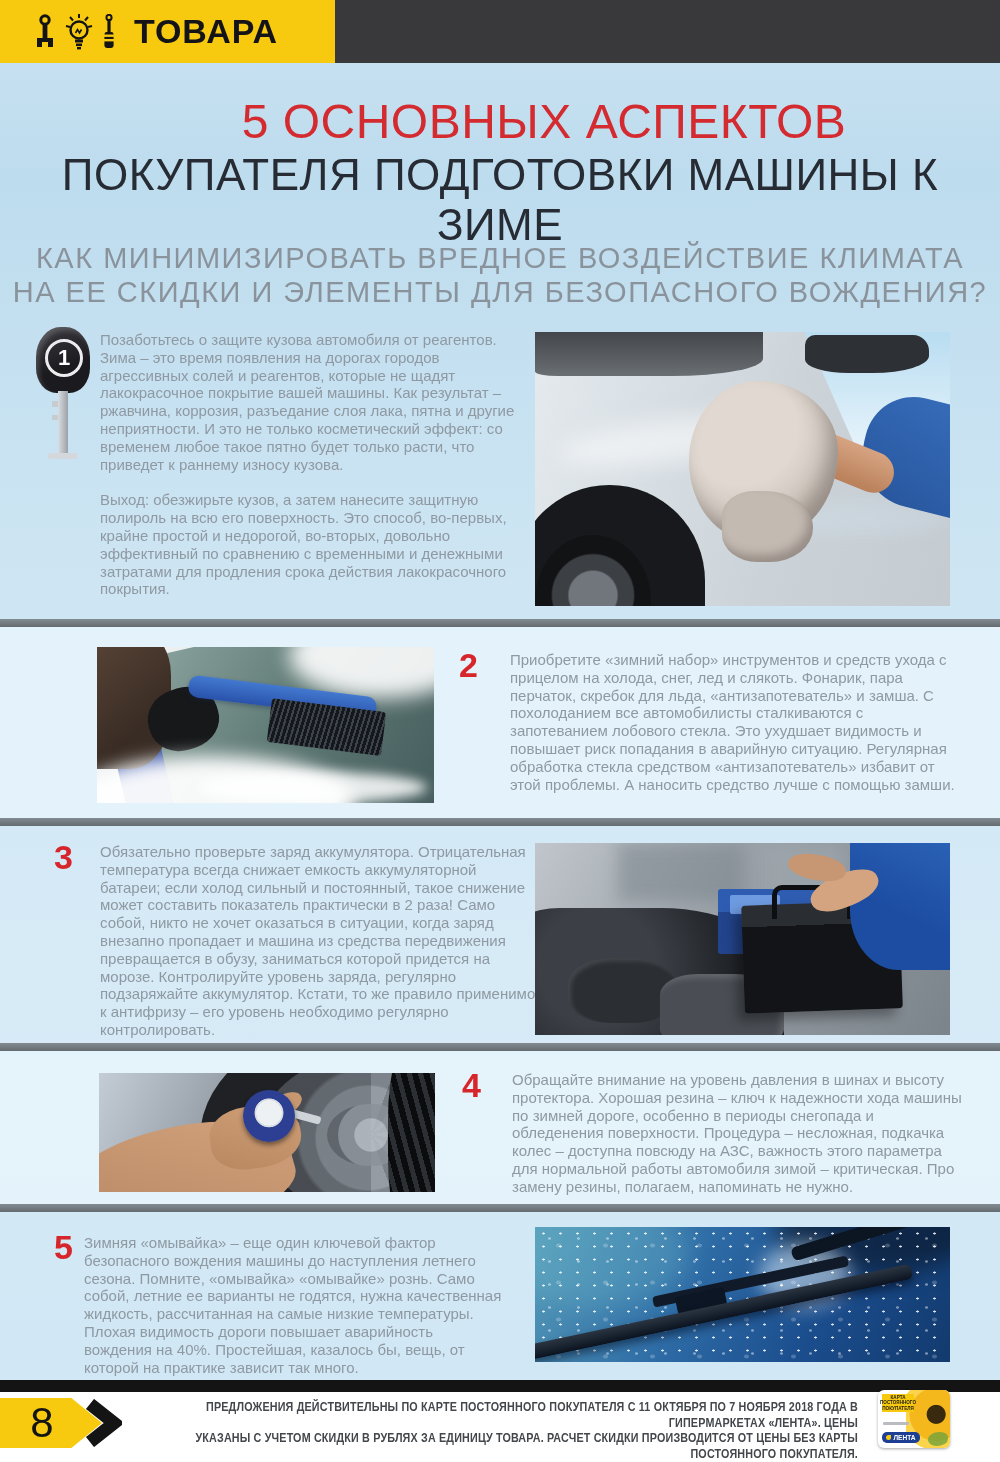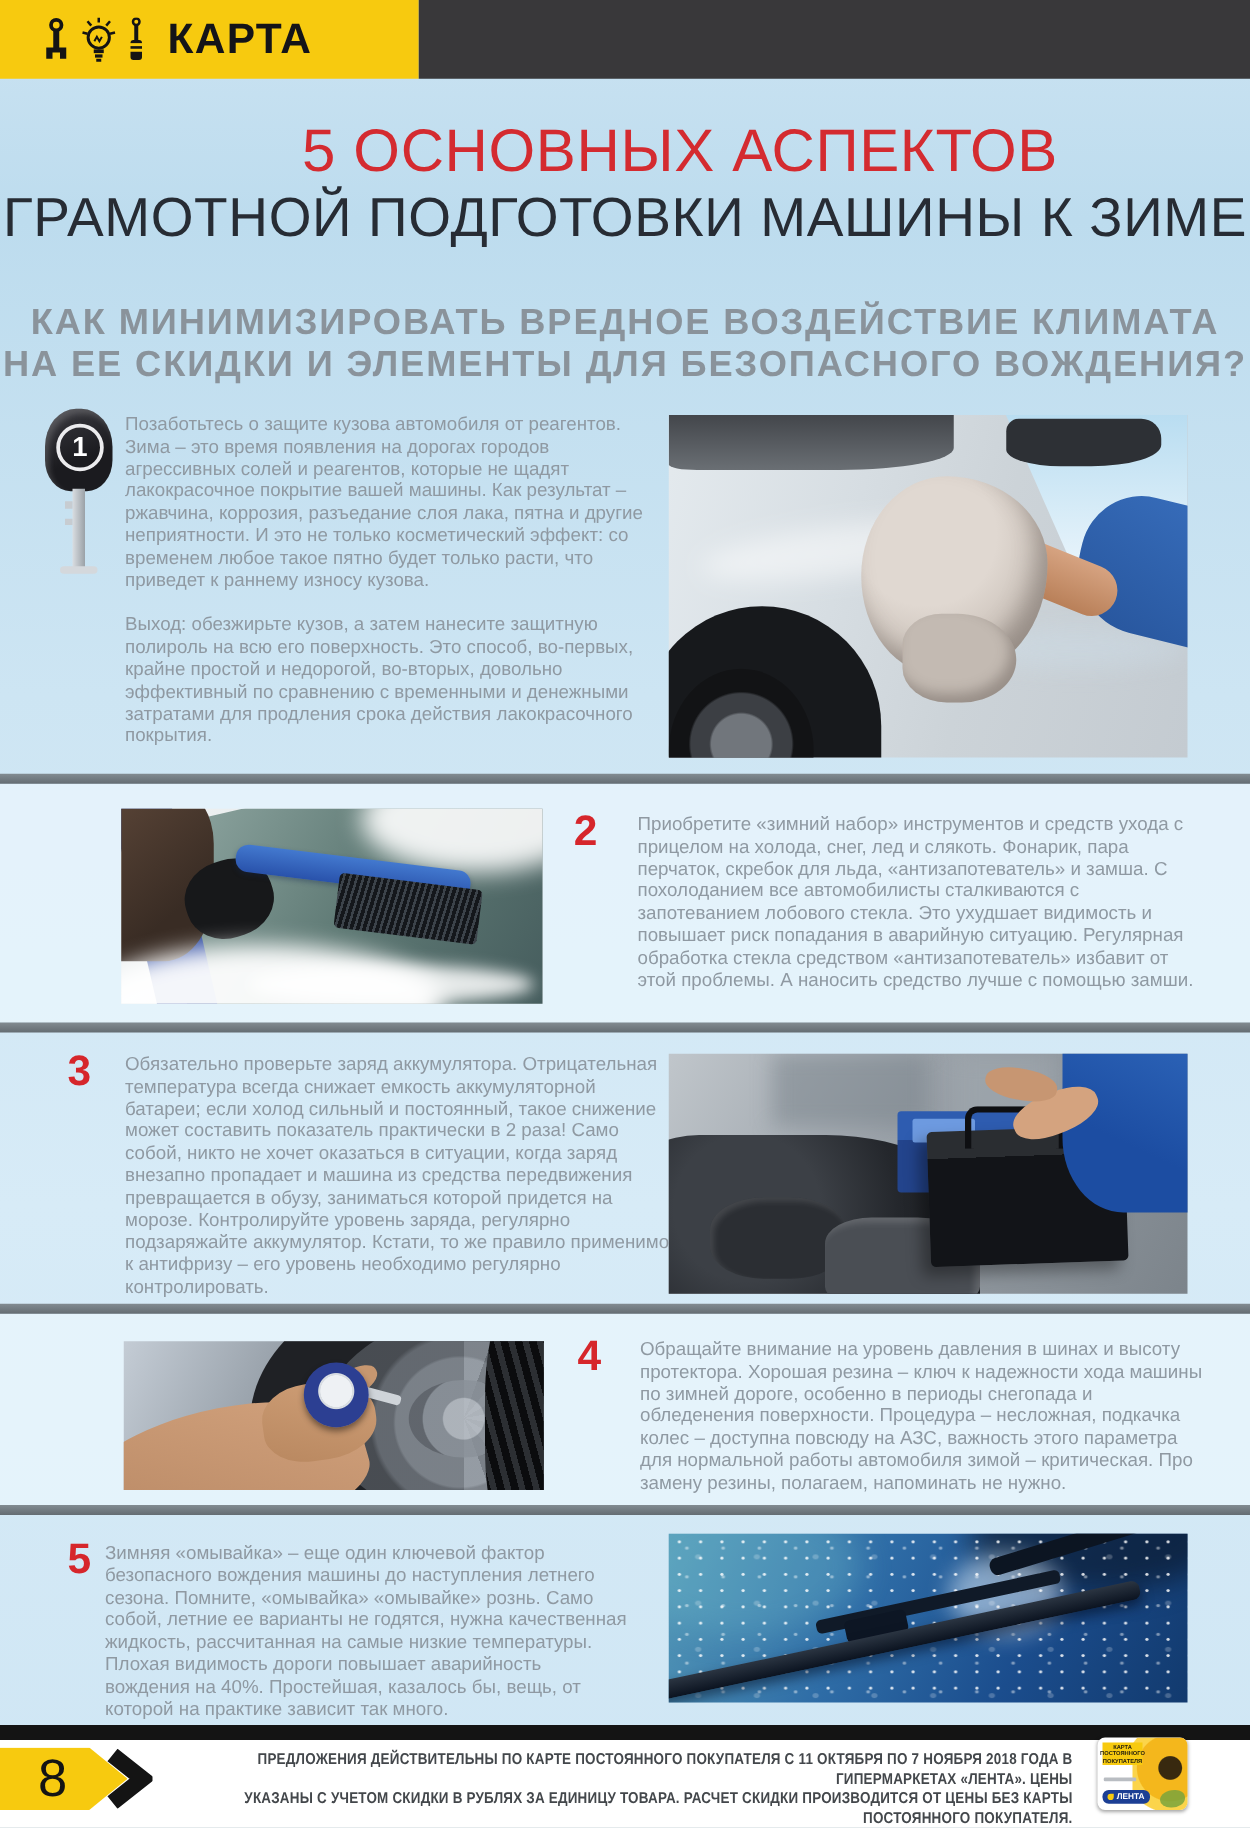--- a/index.html
+++ b/index.html
@@ -9,21 +9,21 @@
   .abs{position:absolute;}
   
   .header-yellow{left:0;top:0;width:335px;height:63px;background:#f7ca0f;display:flex;align-items:center;padding-left:34px;box-sizing:border-box;gap:18px;}
   .header-icons{display:flex;align-items:flex-end;gap:9px;}
   .header-icons svg{display:block;}
   .header-label{font-size:34px;font-weight:bold;color:#141418;letter-spacing:1px;}
   .header-dark{left:335px;top:0;width:665px;height:63px;background:#39383a;}
   
   .title-red{left:0;top:94px;width:1000px;text-align:center;font-size:48px;color:#d42b30;letter-spacing:.5px;margin-left:44px;}
   .title-dark{left:0;top:150px;width:1000px;text-align:center;font-size:44px;color:#272c34;letter-spacing:.5px;}
-  .subtitle{left:0;top:241px;width:1000px;text-align:center;color:#8a939b;font-size:29px;line-height:34px;letter-spacing:1.5px;font-weight:bold;}
+  .subtitle{left:0;top:241px;width:1000px;text-align:center;color:#8a939b;font-size:29px;line-height:34px;letter-spacing:1.5px;}
   
   .band2{left:0;top:627px;width:1000px;height:191px;background:rgba(233,245,252,.8);}
   .band4{left:0;top:1051px;width:1000px;height:153px;background:rgba(233,245,252,.8);}
   .divider{left:0;width:1000px;height:8px;background:linear-gradient(180deg,#828b91,#646c72);}
   .d1{top:619px}.d2{top:818px}.d3{top:1043px}.d4{top:1204px}
   .blackbar{left:0;top:1380px;width:1000px;height:12px;background:#141414;}
   
   .body-text{color:#8f99a2;font-size:15px;line-height:17.8px;}
   .body-text p{margin:0 0 18px 0;}
   .sec-num{font-size:34px;font-weight:bold;color:#d6262b;line-height:1;}
@@ -142,26 +142,26 @@
       <span>
           <svg width="14" height="36" viewBox="0 0 14 36">
             <circle cx="7" cy="3.4" r="2.6" fill="none" stroke="#141414" stroke-width="2"></circle>
             <rect x="5.4" y="6" width="3.2" height="12" fill="#141414"></rect>
             <rect x="2.4" y="18" width="9.2" height="16" rx="2.4" fill="#141414"></rect>
             <rect x="1.2" y="20.5" width="11.6" height="2.4" fill="#f7ca0f"></rect>
             <rect x="1.2" y="25" width="11.6" height="2.4" fill="#f7ca0f"></rect>
           </svg>
         </span>
     </span>
-    <span class="header-label">КАРТА</span>
+    <span class="header-label">ТОВАРА</span>
   </div>
   <div class="abs header-dark"></div>
 
   <div class="abs title-red">5 ОСНОВНЫХ АСПЕКТОВ</div>
-  <div class="abs title-dark">ГРАМОТНОЙ ПОДГОТОВКИ МАШИНЫ К ЗИМЕ</div>
+  <div class="abs title-dark">ПОКУПАТЕЛЯ ПОДГОТОВКИ МАШИНЫ К ЗИМЕ</div>
   <div class="abs subtitle">
     <div>КАК   МИНИМИЗИРОВАТЬ ВРЕДНОЕ ВОЗДЕЙСТВИЕ КЛИМАТА</div>
     <div>НА ЕЕ СКИДКИ И ЭЛЕМЕНТЫ ДЛЯ БЕЗОПАСНОГО ВОЖДЕНИЯ?</div>
   </div>
 
   <div class="abs band2"></div>
   <div class="abs band4"></div>
   <div class="abs divider d1"></div>
   <div class="abs divider d2"></div>
   <div class="abs divider d3"></div>

